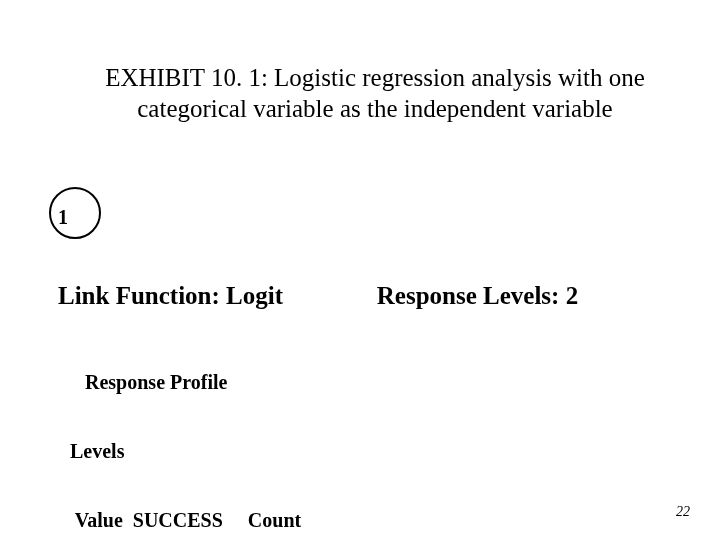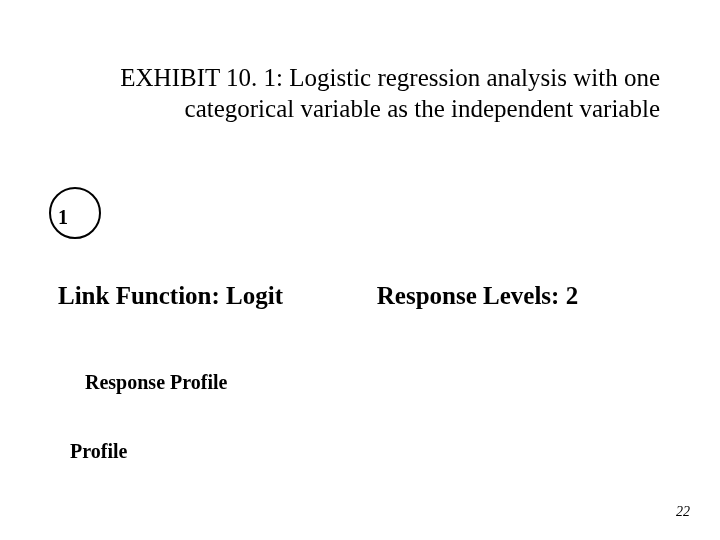--- a/index.html
+++ b/index.html
@@ -17,21 +17,21 @@
     width: 720px;
     height: 540px;
   }
   .title {
     position: absolute;
     top: 62px;
     left: 90px;
     right: 60px;
     font-size: 25px;
     line-height: 1.25;
-    text-align: right;
+    text-align: center;
   }
   .callout {
     position: absolute;
     top: 187px;
     left: 49px;
     width: 52px;
     height: 52px;
     border: 2px solid #000;
     border-radius: 50%;
     box-sizing: border-box;
@@ -83,20 +83,21 @@
 
   <div class="title">EXHIBIT 10. 1: Logistic regression analysis with one categorical variable as the independent variable</div>
 
   <div class="callout"></div>
   <div class="callout-num">1</div>
 
   <div class="meta-line2">Link Function: Logit               Response Levels: 2</div>
 
   <div class="profile">
     <div>   Response Profile</div>
-    <div>Profile</div>
+    <div>Levels</div>
+    <div> Value  SUCCESS     Count</div>
     
     
   </div>
 
   <div class="pagenum">22</div>
 
 </div>
 
 </body></html>

